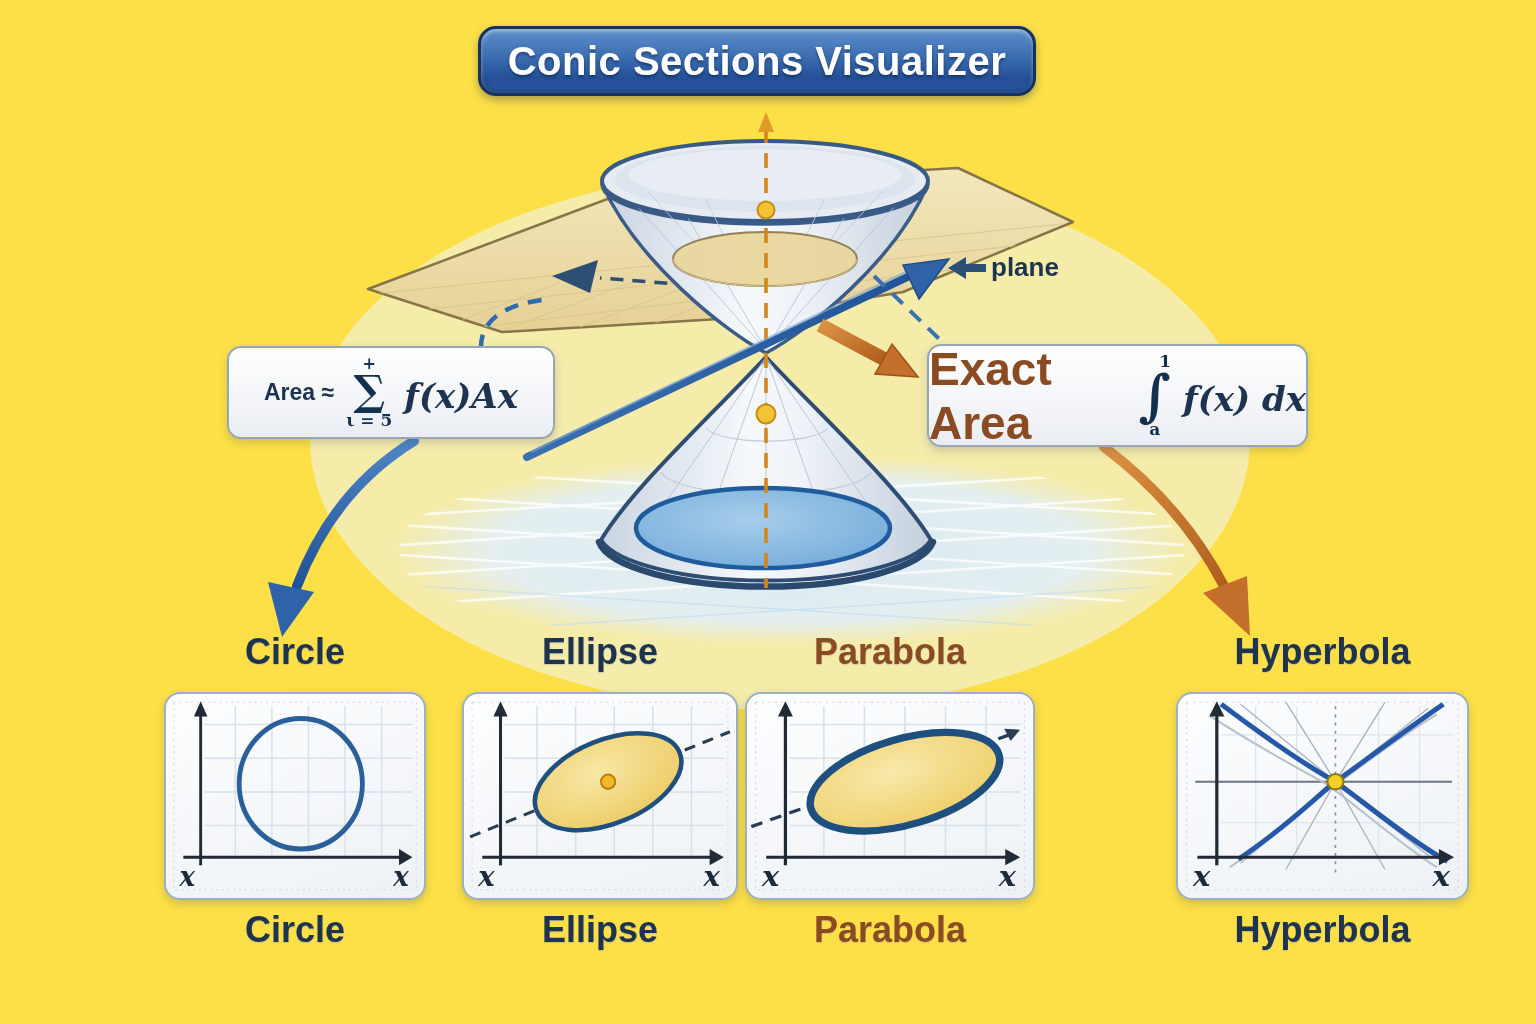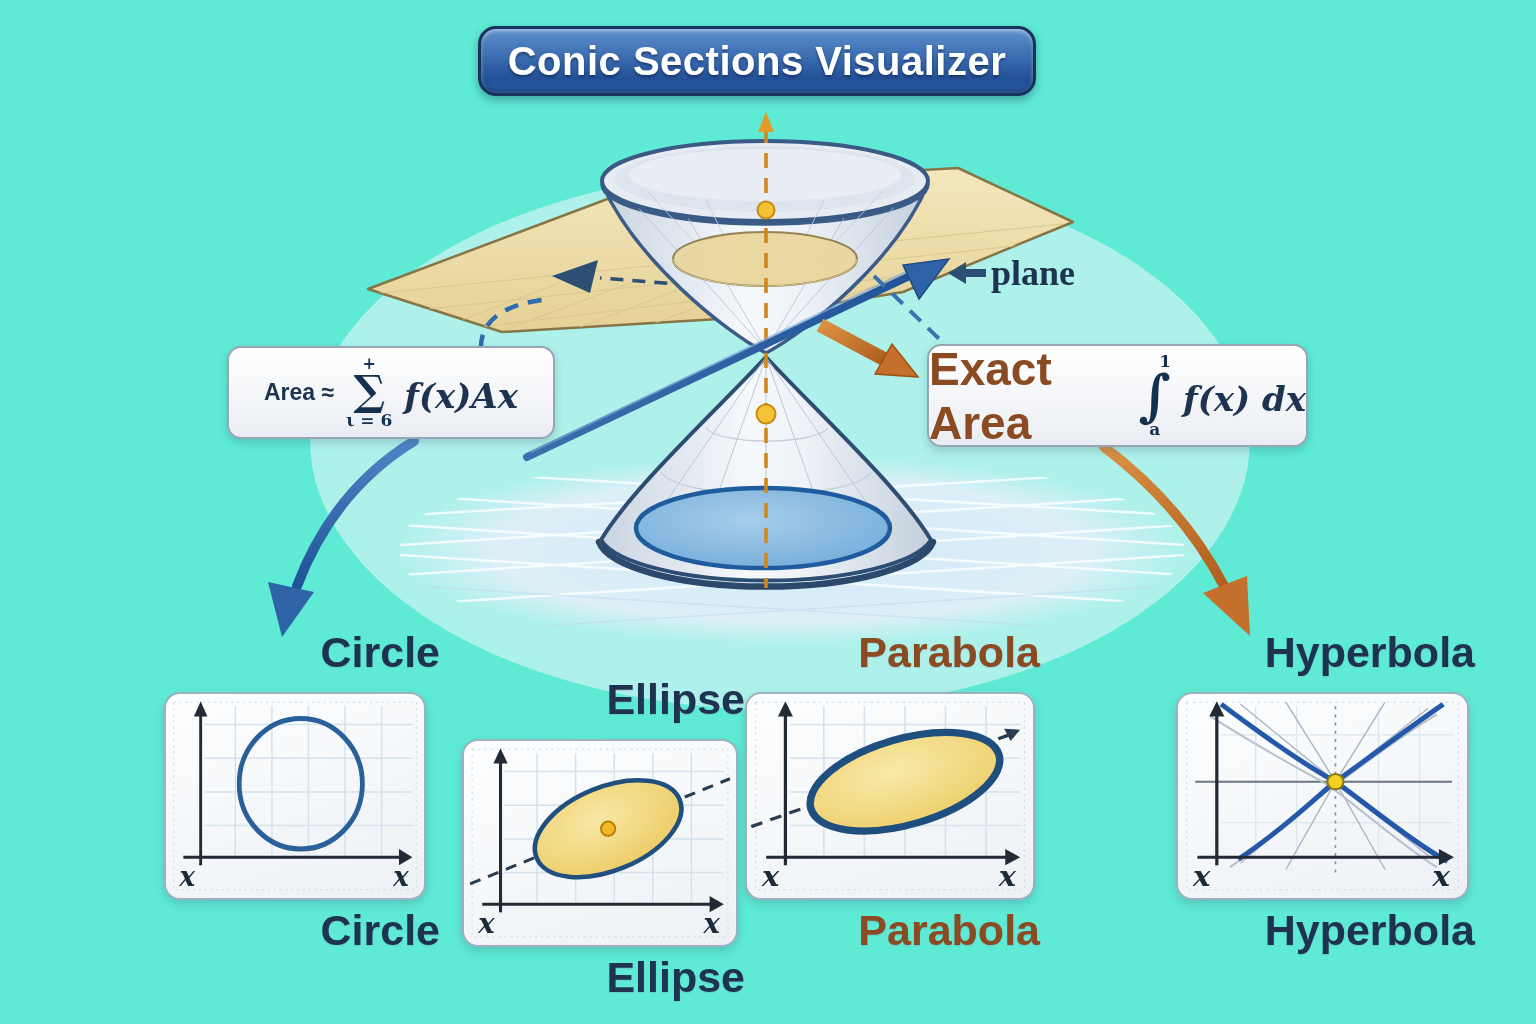--- a/index.html
+++ b/index.html
@@ -1,16 +1,16 @@
 <!DOCTYPE html>
 <html style="--navy-text: #1d3350; --brown-text: #8a4a22; --banner-blue: #2f5da6; --plane-tan: #eedfae; --cone-outline: #3c5c88; --section-blue: #5a9bd0; --axis-orange: #d2861c; --arrow-blue: #2f63a8; --arrow-orange: #c4702c; --curve-blue: #2558a8; --ellipse-yellow: #f0d069; --dot-yellow: #f2c12e;"><head>
 <meta charset="utf-8">
 <style>
   html,body{margin:0;padding:0;background:#ffffff;}
-  #stage{position:relative;width:1536px;height:1024px;overflow:hidden;background:#5eead4;
+  #stage{position:relative;width:1536px;height:1024px;overflow:hidden;background:#fde047;
          font-family:"Liberation Sans",sans-serif;}
   #scene{position:absolute;left:0;top:0;}
 
   
   .banner{position:absolute;left:478px;top:26px;width:552px;height:64px;border-radius:18px;
     background:linear-gradient(180deg,#5e8ecb 0%,#3a6cb0 45%,#235096 78%,#2c5da7 100%);
     border:3px solid #16325e;
     box-shadow:0 4px 8px rgba(20,40,80,.35), inset 0 2px 4px rgba(255,255,255,.5), inset 0 -3px 5px rgba(10,30,70,.4);
     display:flex;align-items:center;justify-content:center;}
   .banner-text{color:#ffffff;font-size:40px;font-weight:bold;letter-spacing:.5px;
@@ -31,30 +31,30 @@
       font-family:"DejaVu Serif",serif;color:#14304f;}
   .sigma-sup{font-size:16px;font-weight:bold;line-height:14px;}
   .sigma{font-size:42px;font-weight:bold;line-height:40px;}
   .sigma-sub{font-size:17px;font-weight:bold;line-height:18px;}
   .int-sup{font-size:17px;font-weight:bold;line-height:15px;align-self:flex-end;}
   .int{font-size:56px;line-height:52px;font-weight:bold;}
   .int-sub{font-size:17px;font-weight:bold;line-height:16px;}
 
   
   .plane-callout{position:absolute;left:946px;top:252px;display:flex;align-items:center;gap:3px;}
-  .plane-text{font-size:36px;font-weight:bold;color:var(--navy-text,#1d3350);font-family:Liberation Serif, serif;}
+  .plane-text{font-size:26px;font-weight:bold;color:var(--navy-text,#1d3350);}
 
   
   .col{position:absolute;top:628px;text-align:center;}
   #col-circle{left:150px;width:290px;}
-  #col-ellipse{left:455px;width:290px;margin-top:47px;}
+  #col-ellipse{left:455px;width:290px;}
   #col-parabola{left:740px;width:300px;}
   #col-hyperbola{left:1170px;width:305px;}
-  .conic-label{font-size:43px;font-weight:bold;color:var(--navy-text,#1d3350);height:48px;line-height:48px;
-    text-shadow:0 1px 1px rgba(120,140,170,.35);text-align:right;}
+  .conic-label{font-size:36px;font-weight:bold;color:var(--navy-text,#1d3350);height:48px;line-height:48px;
+    text-shadow:0 1px 1px rgba(120,140,170,.35);}
   .brown{color:var(--brown-text,#8a4a22);}
   .panel-card{margin:16px auto 6px;height:204px;background:linear-gradient(160deg,#fdfeff,#edf1f5);
     border:2px solid #9db0c0;border-radius:16px;
     box-shadow:0 4px 9px rgba(50,70,100,.22), inset 0 1px 2px #ffffff;}
   .panel-card svg{display:block;width:100%;height:100%;}
   .w258{width:258px;} .w272{width:272px;} .w286{width:286px;} .w289{width:289px;}
   .x-tick{font-family:"DejaVu Serif",serif;font-style:italic;font-weight:bold;font-size:27px;fill:#1d2a3a;}
 </style>
 </head>
 <body>
@@ -215,21 +215,21 @@
 
   <div class="banner">
     <span class="banner-text">Conic Sections Visualizer</span>
   </div>
 
   <div id="box-approx" class="formula-box">
     <span class="area-label">Area ≈</span>
     <span class="sigma-stack">
       <span class="sigma-sup">+</span>
       <span class="sigma">∑</span>
-      <span class="sigma-sub">ι = 6</span>
+      <span class="sigma-sub">ι = 5</span>
     </span>
     <span class="fx">f(x)Ax</span>
   </div>
 
   <div id="box-exact" class="formula-box">
     <span class="exact-label">Exact Area</span>
     <span class="int-stack">
       <span class="int-sup">1</span>
       <span class="int">∫</span>
       <span class="int-sub">a</span>

